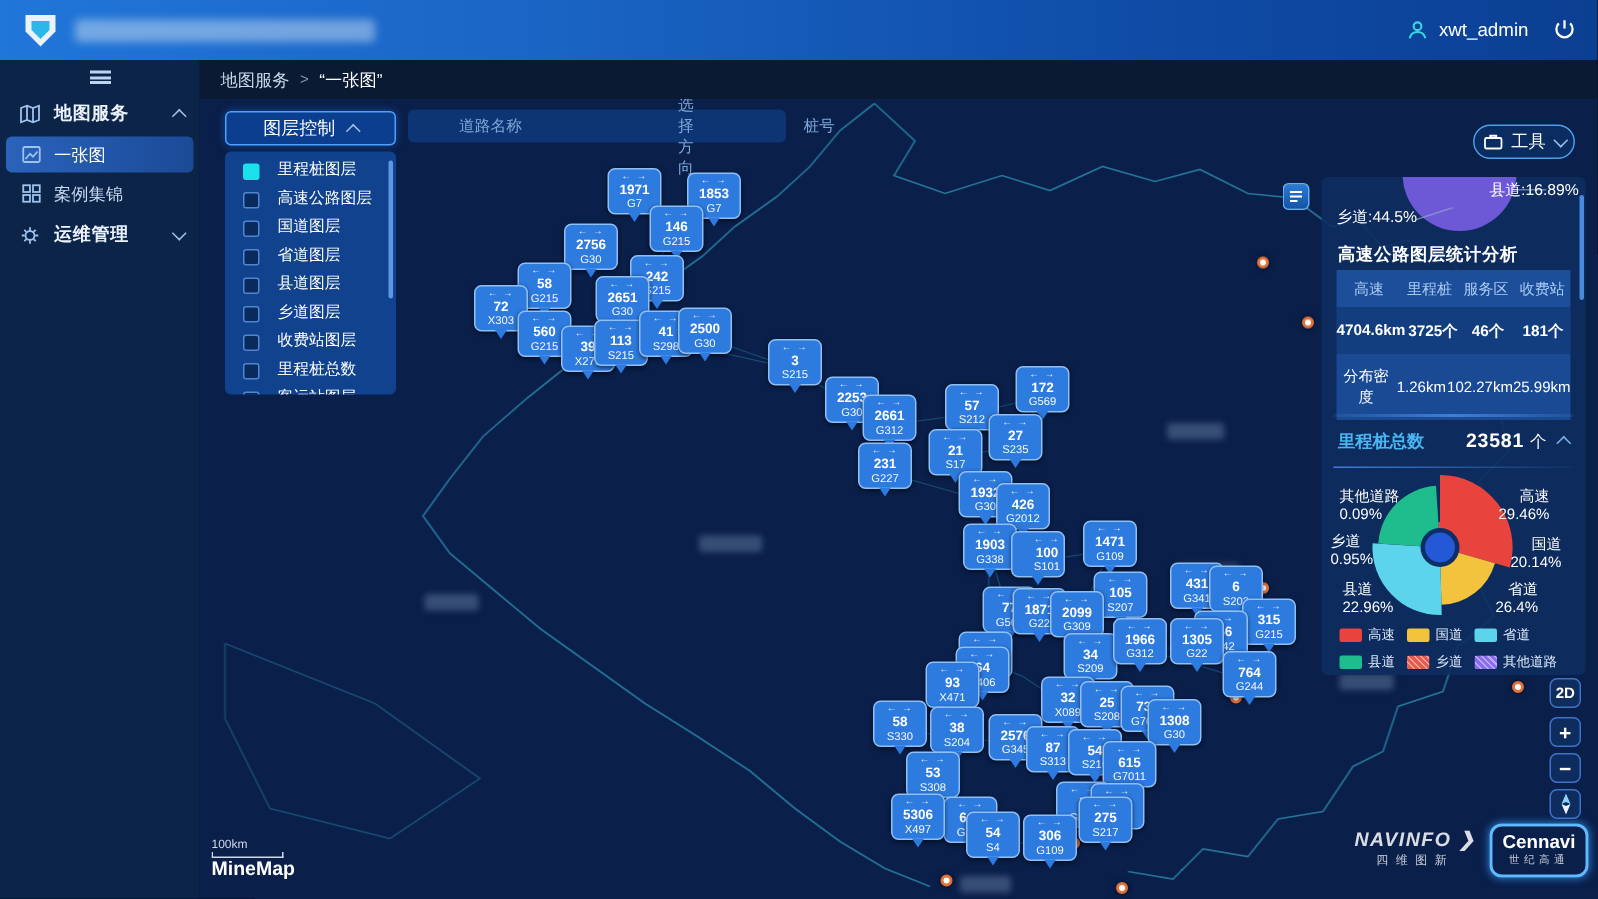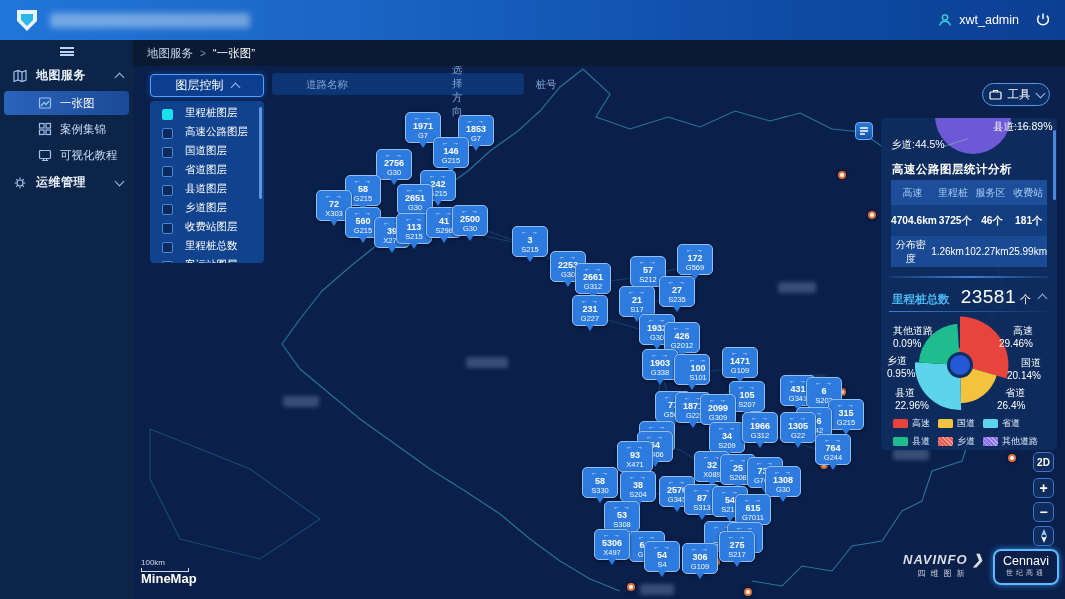--- a/index.html
+++ b/index.html
@@ -21,21 +21,21 @@
   
   .sb { position:absolute; left:0; top:40px; width:133px; height:559px;
     background:#0d2449; z-index:25; }
   .sb-top { height:22px; display:flex; align-items:center; justify-content:center; }
   .burger { width:14px; height:9px; border-top:2px solid #bcd4f2;
     border-bottom:2px solid #bcd4f2; position:relative; cursor:pointer; }
   .burger::after { content:""; position:absolute; left:0; top:2.5px; width:14px; height:2px; background:#bcd4f2; }
   .nav-group { display:flex; align-items:center; height:27px; padding:0 10px 0 13px;
     color:#eaf2fc; font-size:12px; cursor:pointer; }
   .nav-group .lbl { margin-left:9px; flex:1; font-weight:bold; letter-spacing:.5px; }
-  .nav-child { display:flex; align-items:center; height:24px; margin:2px 4px; padding-left:34px;
+  .nav-child { display:flex; align-items:center; height:24px; margin:2px 4px; padding-left:10px;
     color:#c6daf3; font-size:11.5px; border-radius:4px; cursor:pointer; }
   .nav-child .lbl { margin-left:8px; }
   .nav-child.active { background:linear-gradient(90deg,#2a63bb,#1b4a97);
     color:#fff; }
   .chev { width:7px; height:7px; border-right:1.5px solid #9fc0e8; border-bottom:1.5px solid #9fc0e8;
     transform:rotate(45deg); margin-top:-3px; }
   .chev.up { transform:rotate(-135deg); margin-top:3px; }
   .icn { width:14px; height:14px; flex:0 0 14px; }
 
   
@@ -107,28 +107,28 @@
     border-radius:50%;
     background:conic-gradient(from 25deg, rgba(170,152,248,.95) 0 61deg, #6d59d6 61deg 360deg); }
   .stats .lbl-s { position:absolute; color:#fff; font-size:10.5px; }
   .ln { position:absolute; height:1px; background:#93a8cf; opacity:.65; }
   .sec-title { position:absolute; left:11px; top:44px; color:#fff; font-size:11.5px;
     font-weight:bold; letter-spacing:.5px;font-family:Liberation Serif, serif; }
   .tbl { position:absolute; left:10px; top:62px; width:156px; font-size:10px; color:#fff; }
   .tbl .tr { display:grid; grid-template-columns:1.15fr 1fr 1fr 1fr; align-items:center; }
   .tbl .tr.h { background:#1d4e9a; height:25px; color:#a9ccf5; }
   .tbl .tr.r1 { background:#123e80; height:31px; font-weight:bold; font-size:10.2px; }
-  .tbl .tr.r2 { background:#1b4a94; height:31px; }
+  .tbl .tr.r2 { background:#1b4a94; height:44px; }
   .tbl .td { text-align:center; }
   .divider { position:absolute; left:8px; top:158px; width:160px; height:2px;
     background:linear-gradient(90deg,rgba(90,150,230,.1),#3f7fd9,rgba(90,150,230,.1)); }
   .mile { position:absolute; left:11px; top:168px; width:154px; display:flex;
     align-items:baseline; }
   .mile .t { color:#49b6f2; font-size:11.5px; font-weight:bold; flex:1; }
-  .mile .v { color:#fff; font-size:19px; font-weight:normal; letter-spacing:.5px; }
+  .mile .v { color:#fff; font-size:13px; font-weight:bold; letter-spacing:.5px; }
   .mile .u { color:#fff; font-size:11px; margin-left:4px; }
   .mile .chev { border-color:#7fb2ea; margin-left:8px; align-self:center; }
   .mile-ul { position:absolute; left:8px; top:193px; width:160px; height:1px;
     background:linear-gradient(90deg,#3f7fd9,rgba(90,150,230,.05)); }
   .rose { position:absolute; left:24px; top:192px; }
   .rl { position:absolute; color:#fff; font-size:10px; z-index:3; }
   .legend { position:absolute; left:12px; top:299px; width:156px; display:flex;
     flex-wrap:wrap; row-gap:5px; column-gap:8px; }
   .lg { display:flex; align-items:center; gap:4px; color:#dfeafb; font-size:9px; }
   .lg .sw { width:15px; height:9px; border-radius:1.5px; }
@@ -156,21 +156,21 @@
     border-right:1px solid #cfd9e8; border-bottom:1px solid #cfd9e8; margin-top:1px; }
   .minemap { position:absolute; left:8px; top:505px; color:#fff; font-size:13px;
     font-weight:bold; z-index:9; }
   .navinfo { position:absolute; left:770px; top:486px; color:#fff; opacity:.85;
     z-index:9; text-align:center; }
   .navinfo .en { font-size:13px; font-weight:bold; font-style:italic; letter-spacing:1px; }
   .navinfo .cn { font-size:8px; letter-spacing:5px; margin-top:1px; opacity:.9; }
   .cennavi { position:absolute; left:860px; top:483px; width:66px; height:36px;
     border:2px solid #5fb9ff; border-radius:8px; box-shadow:0 0 6px #2e86d9;
     color:#fff; text-align:center; z-index:9; padding-top:3px; }
-  .cennavi .en { font-size:12.5px; font-weight:normal; }
+  .cennavi .en { font-size:12.5px; font-weight:bold; }
   .cennavi .cn { font-size:7px; letter-spacing:3px; opacity:.75; }
 </style>
 </head>
 <body>
 
 <div class="app">
 
   <header class="hdr">
     <svg class="logo" viewBox="0 0 26 26">
       <path d="M3 3 L23 3 L23 14 L13 24 L3 14 Z" fill="#eaf2fc"></path>
@@ -213,27 +213,20 @@
           <span class="lbl">一张图</span>
         </div>
         <div class="nav-child">
           <svg class="icn" viewBox="0 0 14 14" fill="none" stroke="#9fc3ef" stroke-width="1.2">
             <rect x="1.5" y="1.5" width="4.5" height="4.5"></rect>
             <rect x="8" y="1.5" width="4.5" height="4.5"></rect>
             <rect x="1.5" y="8" width="4.5" height="4.5"></rect>
             <rect x="8" y="8" width="4.5" height="4.5"></rect>
           </svg>
           <span class="lbl">案例集锦</span>
-        </div>
-        <div class="nav-child">
-          <svg class="icn" viewBox="0 0 14 14" fill="none" stroke="#9fc3ef" stroke-width="1.2">
-            <rect x="1.5" y="2.5" width="11" height="8" rx="1"></rect>
-            <path d="M5.5 11 L5.5 12.5 M8.5 11 L8.5 12.5 M4 12.5 H10"></path>
-          </svg>
-          <span class="lbl">可视化教程</span>
         </div>
         <div class="nav-group">
           <svg class="icn" viewBox="0 0 14 14" fill="none" stroke="#9fc3ef" stroke-width="1.2">
             <circle cx="7" cy="7" r="3"></circle>
             <path d="M7 1.5 V3.5 M7 10.5 V12.5 M1.5 7 H3.5 M10.5 7 H12.5 M3.2 3.2 L4.6 4.6 M9.4 9.4 L10.8 10.8 M3.2 10.8 L4.6 9.4 M9.4 4.6 L10.8 3.2"></path>
           </svg>
           <span class="lbl">运维管理</span>
           <span class="chev "></span>
         </div>
       </nav>

